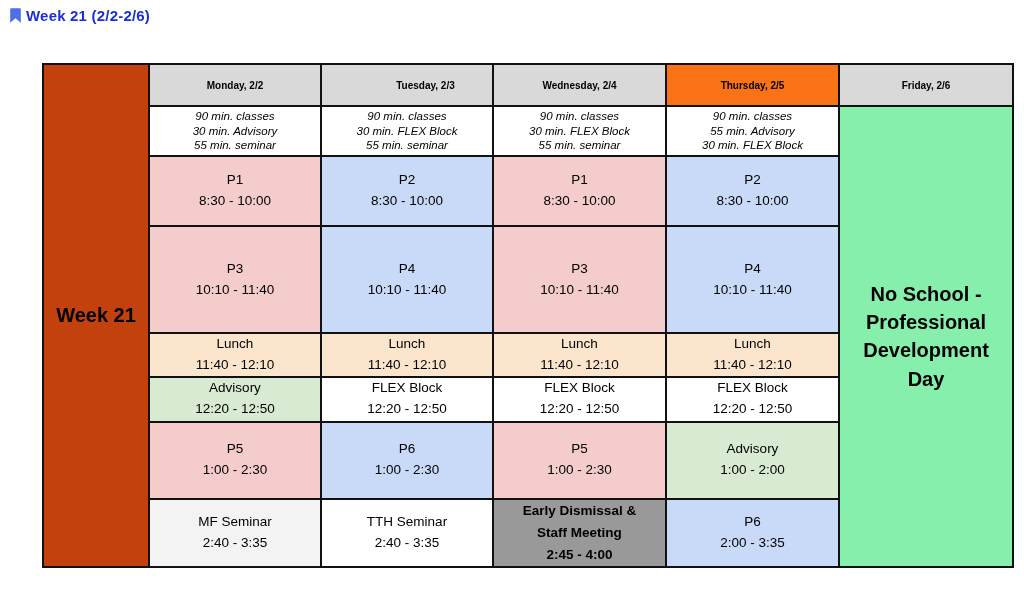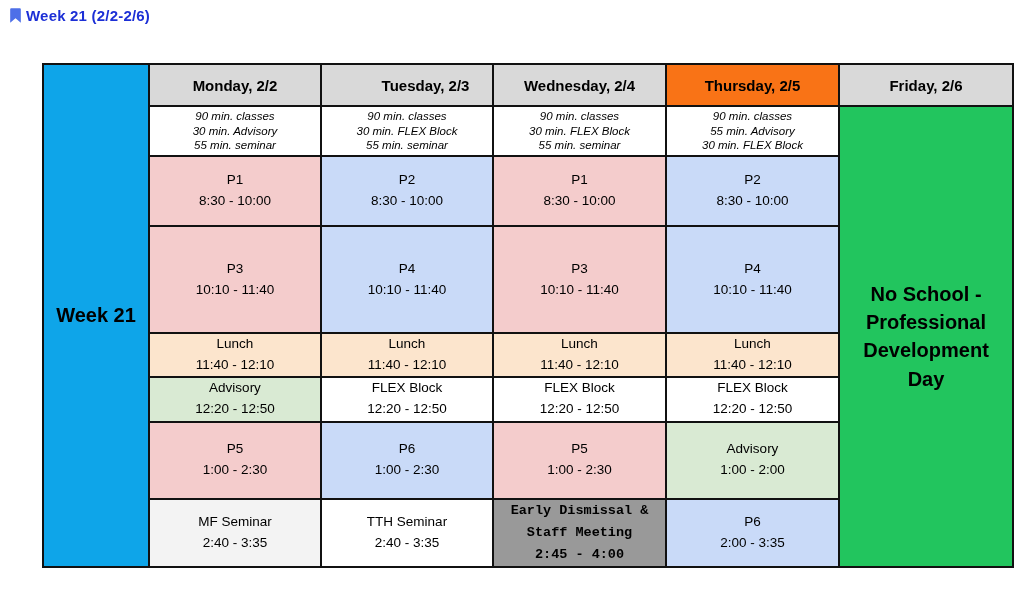--- a/index.html
+++ b/index.html
@@ -50,21 +50,21 @@
   
   tr.rh-header { height: 42px; }
   tr.rh-info   { height: 50px; }
   tr.rh-p1     { height: 70px; }
   tr.rh-p3     { height: 107px; }
   tr.rh-lunch  { height: 43px; padding-left: 42px; }
   tr.rh-flex   { height: 45px; }
   tr.rh-p5     { height: 77px; }
   tr.rh-sem    { height: 68px; }
 
-  th.day-header { font-size: 15px; font-weight: bold; }
+  th.day-header { font-size: 10px; font-weight: bold; }
   td.week-cell  { font-size: 20px; font-weight: bold; }
   td.info-cell div { font-size: 11.5px; font-style: italic; line-height: 1.25; }
   td.block-cell div { font-size: 13.5px; line-height: 1.55; }
   td.block-cell.emph div { font-weight: bold; line-height: 1.6; }
   td.friday-cell div { font-size: 20px; font-weight: bold; line-height: 1.42; }
 </style>
 </head>
 <body>
 
 <div class="title-row">
@@ -80,21 +80,21 @@
   <colgroup>
     <col class="c-week">
       <col class="c-mon">
       <col class="c-tue">
       <col class="c-wed">
       <col class="c-thu">
       <col class="c-fri">
   </colgroup>
   <tbody>
   <tr class="rh-header">
-    <td class="week-cell" rowspan="8" style="background-color: #0ea5e9;">Week 21</td>
+    <td class="week-cell" rowspan="8" style="background-color: #c2410c;">Week 21</td>
     <th class="day-header" style="background-color: rgb(217, 217, 217);">Monday, 2/2</th>
     <th class="day-header" style="background-color: rgb(217, 217, 217); padding-left: 37px;">Tuesday, 2/3</th>
     <th class="day-header" style="background-color: rgb(217, 217, 217);">Wednesday, 2/4</th>
     <th class="day-header" style="background-color: #f97316;">Thursday, 2/5</th>
     <th class="day-header" style="background-color: rgb(217, 217, 217);">Friday, 2/6</th>
   </tr>
 
   <tr class="rh-info">
     <td class="info-cell">
       <div>90 min. classes</div>
@@ -109,21 +109,21 @@
     <td class="info-cell">
       <div>90 min. classes</div>
       <div>30 min. FLEX Block</div>
       <div>55 min. seminar</div>
     </td>
     <td class="info-cell">
       <div>90 min. classes</div>
       <div>55 min. Advisory</div>
       <div>30 min. FLEX Block</div>
     </td>
-    <td class="friday-cell" rowspan="7" style="background-color: #22c55e;">
+    <td class="friday-cell" rowspan="7" style="background-color: #86efac;">
       <div>No School -</div>
       <div>Professional</div>
       <div>Development</div>
       <div>Day</div>
     </td>
   </tr>
 
   <tr class="rh-p1">
     <td class="block-cell" style="background-color: rgb(244, 204, 204);">
       <div>P1</div>
@@ -221,21 +221,21 @@
 
   <tr class="rh-sem">
     <td class="block-cell" style="background-color: rgb(243, 243, 243);">
       <div>MF Seminar</div>
       <div>2:40 - 3:35</div>
     </td>
     <td class="block-cell" style="background-color: rgb(255, 255, 255);">
       <div>TTH Seminar</div>
       <div>2:40 - 3:35</div>
     </td>
-    <td class="block-cell emph" style="background-color: rgb(153, 153, 153); font-family: Liberation Mono, monospace;">
+    <td class="block-cell emph" style="background-color: rgb(153, 153, 153);">
       <div>Early Dismissal &amp;</div>
       <div>Staff Meeting</div>
       <div>2:45 - 4:00</div>
     </td>
     <td class="block-cell" style="background-color: rgb(201, 218, 248);">
       <div>P6</div>
       <div>2:00 - 3:35</div>
     </td>
   </tr>
   </tbody>

